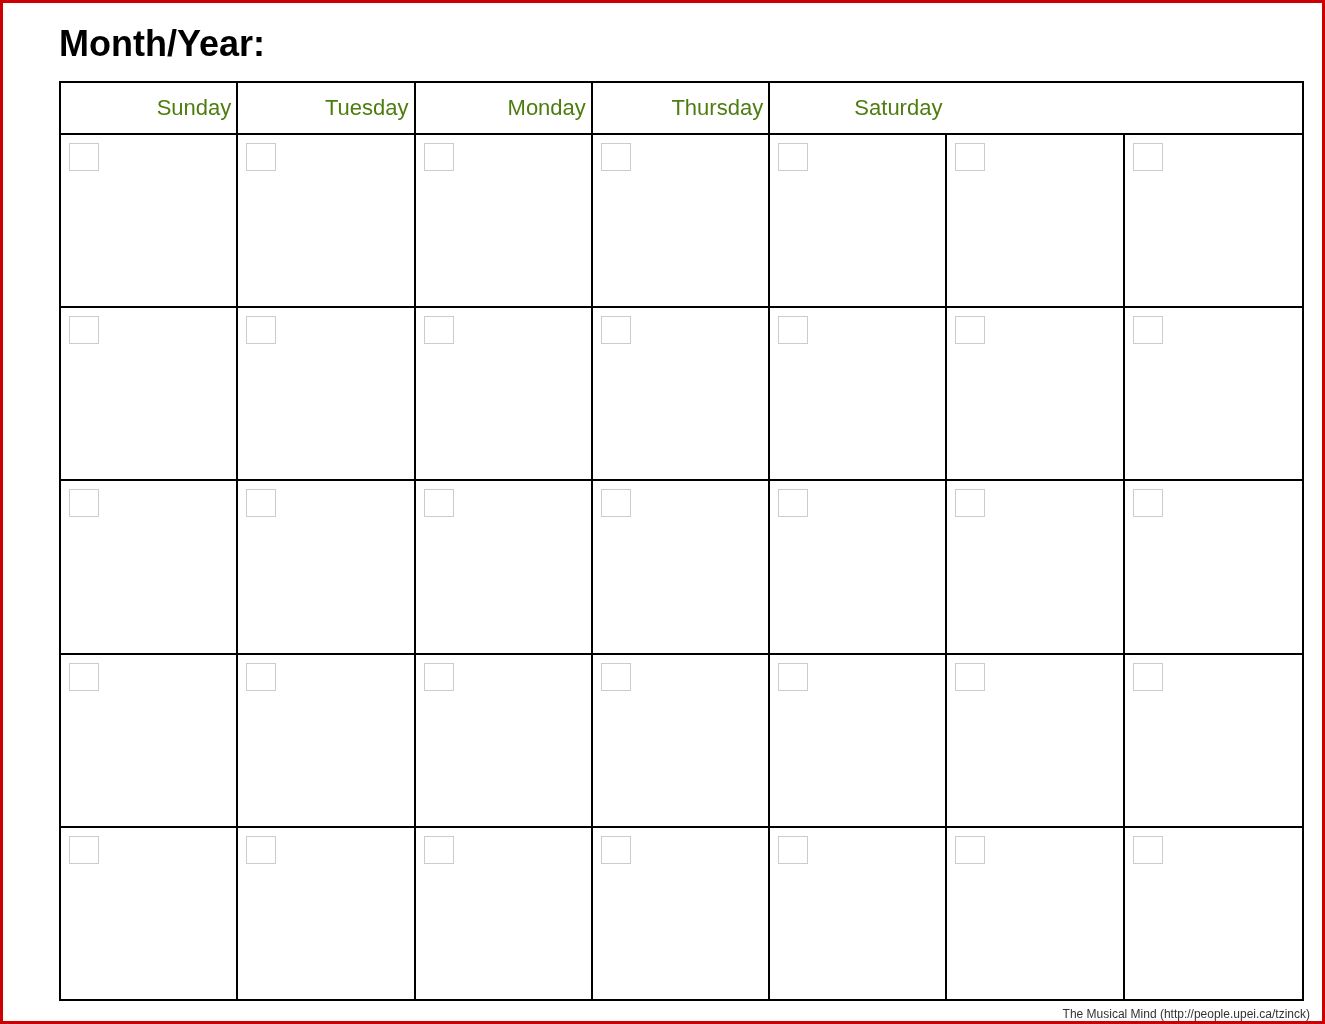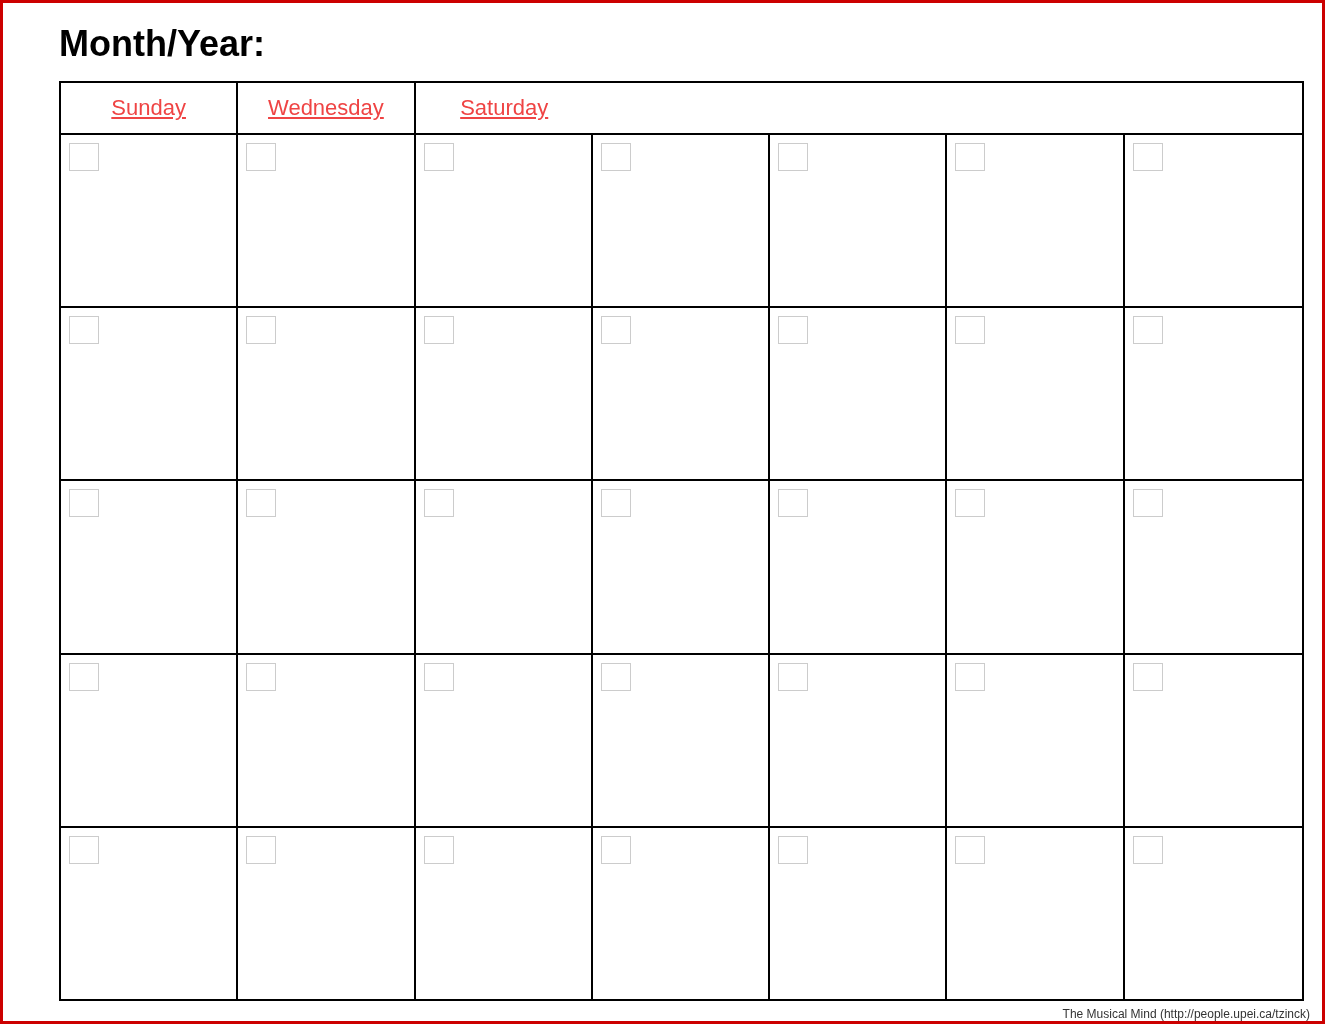--- a/index.html
+++ b/index.html
@@ -40,27 +40,26 @@
       flex-direction: column;
     }
 
     .calendar-header {
       display: grid;
       grid-template-columns: repeat(7, 1fr);
       border-bottom: 2.5px solid #000;
     }
 
     .calendar-header-cell {
-      text-align: center;
+      text-align: right;
       padding: 12px 5px;
       font-size: 22px;
       font-weight: normal;
       border-right: 2px solid #000;
-      color: #ef4444;
-      text-decoration: underline;
+      color: #4d7c0f;
     }
 
     .calendar-header-cell:last-child {
       border-right: none;
       border-radius: 12px;
     }
 
     .calendar-body {
       display: flex;
       flex-direction: column;
@@ -111,21 +110,23 @@
 
 <div class="page-container">
 
   <div class="month-year-title">Month/Year:</div>
 
   <div class="calendar-wrapper">
 
     <div class="calendar-header">
 
     <div class="calendar-header-cell">Sunday</div>
-        <div class="calendar-header-cell">Wednesday</div>
+        <div class="calendar-header-cell">Tuesday</div>
+        <div class="calendar-header-cell">Monday</div>
+        <div class="calendar-header-cell">Thursday</div>
         <div class="calendar-header-cell">Saturday</div>
       </div>
 
     <div class="calendar-body">
 
     <div class="calendar-row">
           <div class="calendar-cell">
             <div class="date-box"></div>
           </div>
           <div class="calendar-cell">

